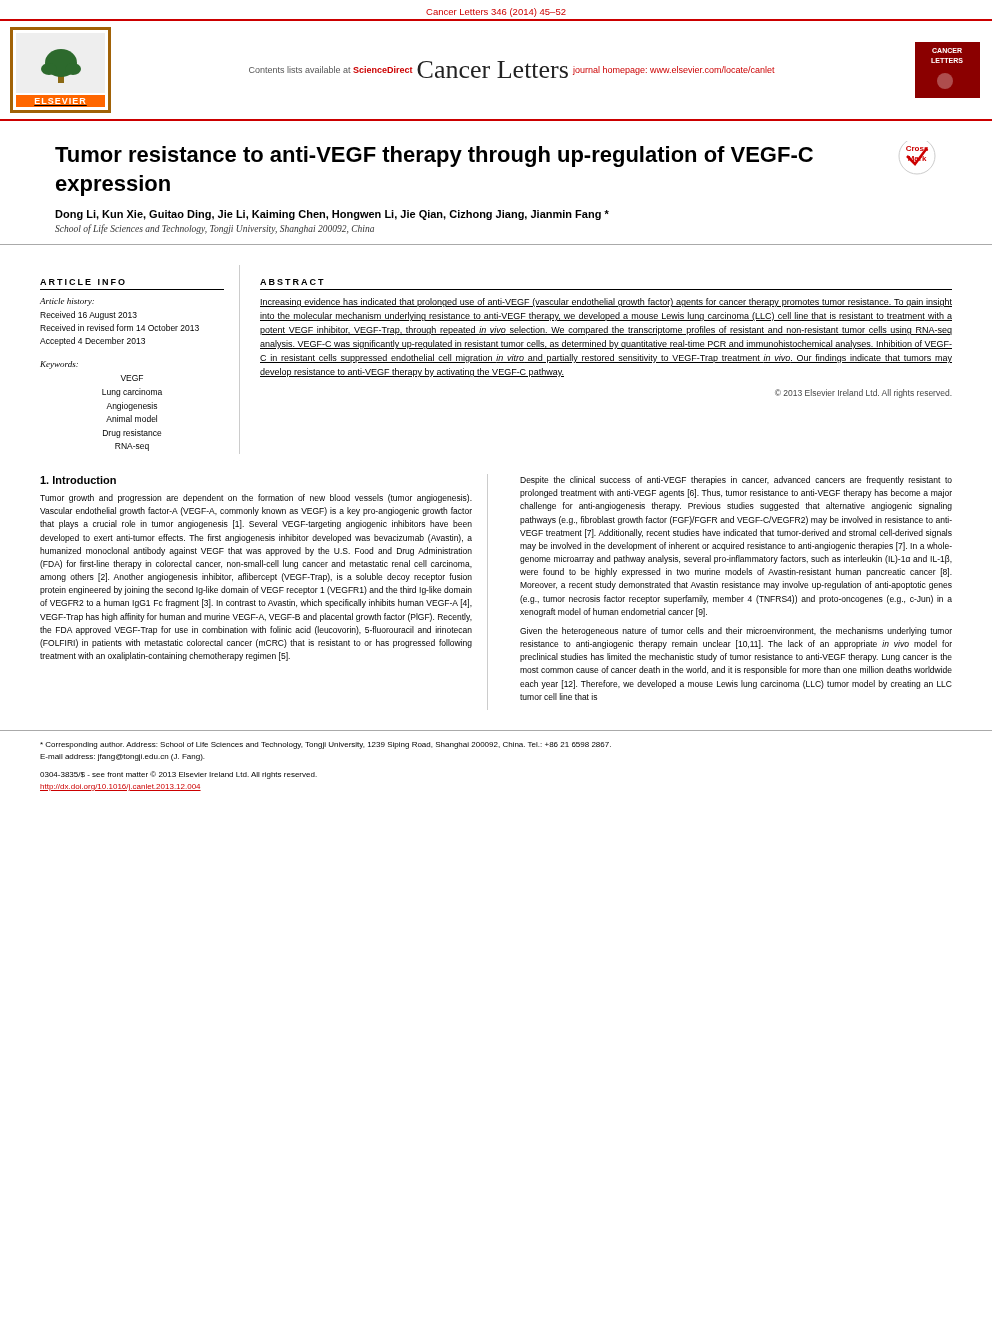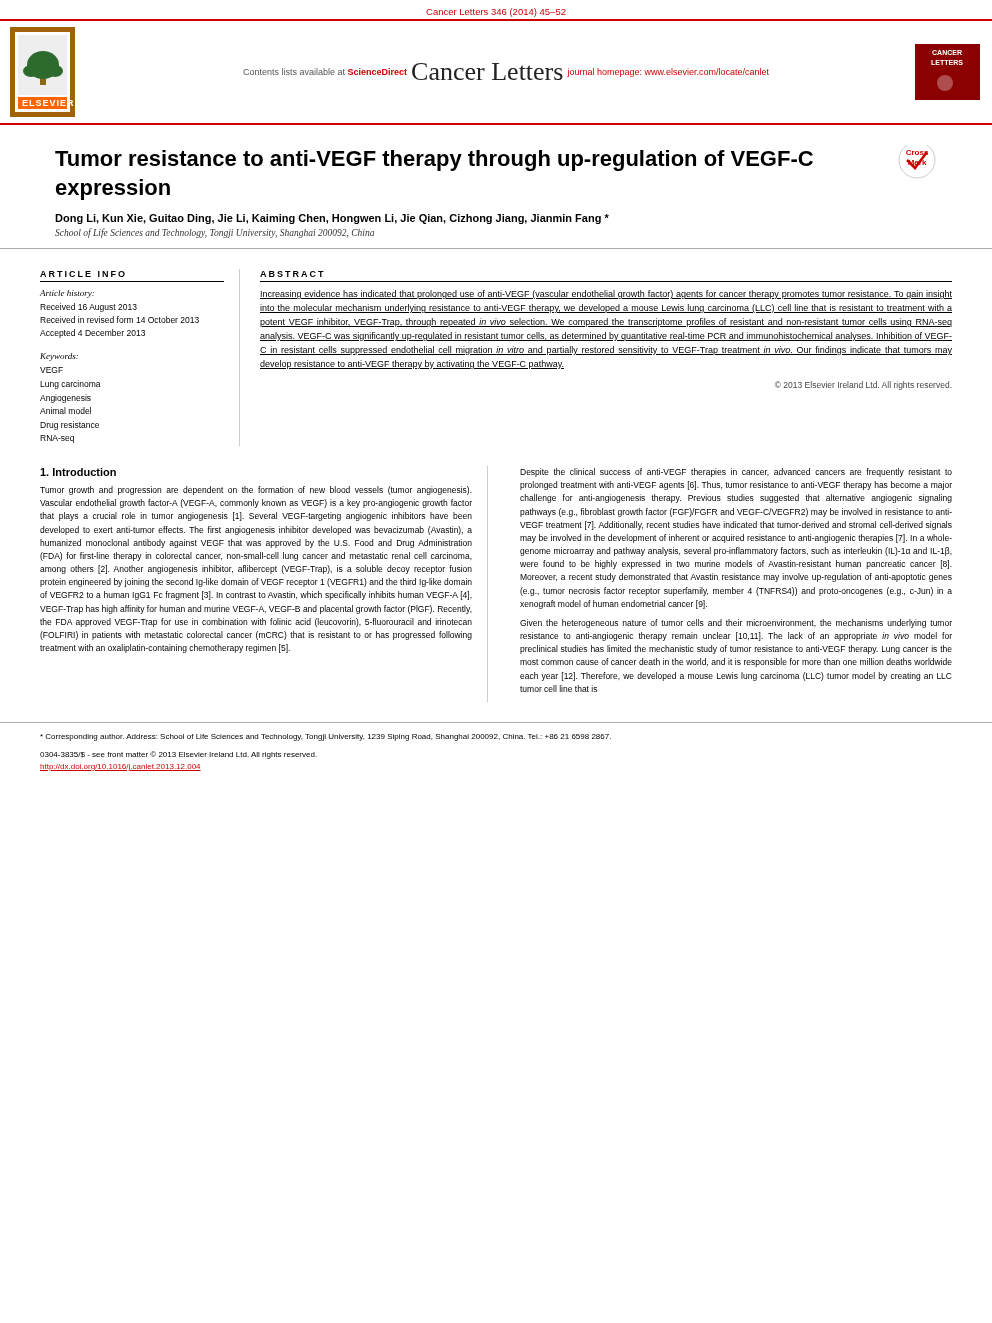--- a/index.html
+++ b/index.html
@@ -31,24 +31,25 @@
       gap: 10px;
     }
 
     .elsevier-logo-area {
       display: flex;
       align-items: center;
       min-width: 90px;
     }
 
     .elsevier-logo-box {
-      border: 5px solid #a16207;
+      border: 3px solid #a16207;
       padding: 3px;
       text-align: center;
-      width: 65px;
+      width: 101px;
+      text-decoration: underline;
     }
 
     .elsevier-logo-inner {
       background: #eee;
       height: 60px;
       display: flex;
       flex-direction: column;
       align-items: center;
       justify-content: center;
       font-size: 8px;
@@ -174,20 +175,21 @@
 
     .section-header {
       font-size: 9px;
       font-family: Arial, sans-serif;
       font-weight: bold;
       letter-spacing: 2px;
       color: #000;
       border-bottom: 1px solid #000;
       padding-bottom: 2px;
       margin-bottom: 6px;
+      margin-top: 12px;
     }
 
     .article-info-block {
       margin-bottom: 12px;
     }
 
     .info-label {
       font-size: 9px;
       font-style: italic;
       font-family: 'Times New Roman', serif;
@@ -203,20 +205,21 @@
     }
 
     .keywords-block {
       margin-top: 0;
     }
 
     .keyword-item {
       font-size: 8.5px;
       font-family: Arial, sans-serif;
       line-height: 1.6;
+      text-align: center;
     }
 
     .abstract-text {
       font-size: 9px;
       font-family: Arial, sans-serif;
       color: #000;
       line-height: 1.55;
       text-align: justify;
       text-decoration: underline;
     }
@@ -399,20 +402,23 @@
     <div class="body-text">
       Given the heterogeneous nature of tumor cells and their microenvironment, the mechanisms underlying tumor resistance to anti-angiogenic therapy remain unclear [10,11]. The lack of an appropriate <em>in vivo</em> model for preclinical studies has limited the mechanistic study of tumor resistance to anti-VEGF therapy. Lung cancer is the most common cause of cancer death in the world, and it is responsible for more than one million deaths worldwide each year [12]. Therefore, we developed a mouse Lewis lung carcinoma (LLC) tumor model by creating an LLC tumor cell line that is
     </div>
   </div>
 </div>
 
 <div class="footnote-area">
   <div class="footnote-text">
     <span>* Corresponding author. Address: School of Life Sciences and Technology, Tongji University, 1239 Siping Road, Shanghai 200092, China. Tel.: +86 21 6598 2867.</span>
   </div>
+  <div class="footnote-text">
+    <span>E-mail address: jfang@tongji.edu.cn (J. Fang).</span>
+  </div>
   <div style="height:6px;"></div>
   <div class="footnote-text">
     <span>0304-3835/$ - see front matter © 2013 Elsevier Ireland Ltd. All rights reserved.</span>
   </div>
   <div class="footnote-text">
     <span class="footnote-link">http://dx.doi.org/10.1016/j.canlet.2013.12.004</span>
   </div>
 </div>
 
 </body></html>

